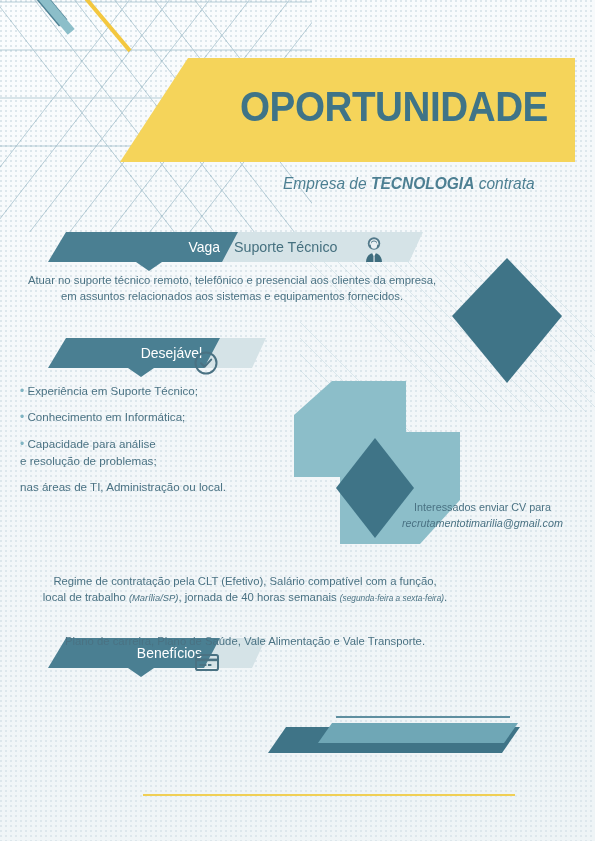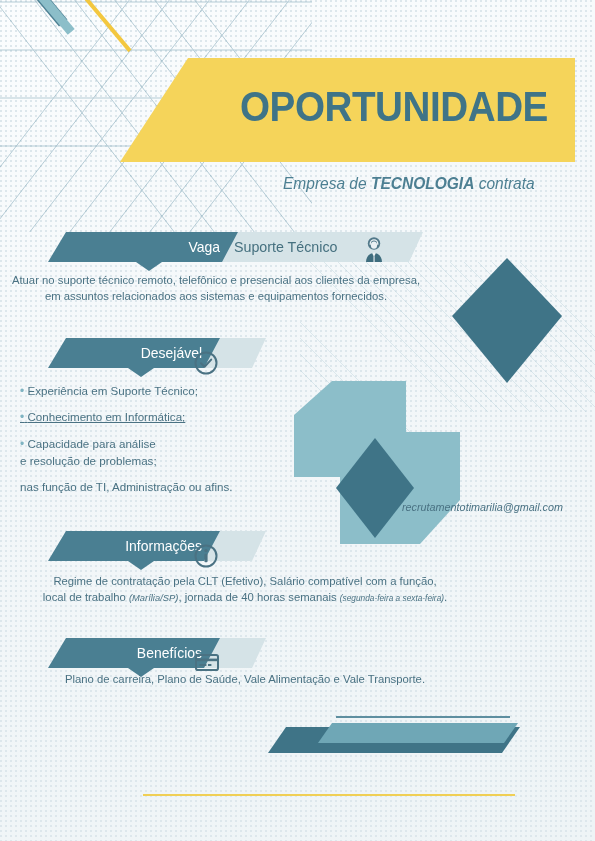--- a/index.html
+++ b/index.html
@@ -210,72 +210,62 @@
     <svg class="icon" style="left:313px;top:2px;width:26px;height:28px;" viewBox="0 0 26 28">
       <circle cx="13" cy="9.5" r="6.2" fill="#52798a"></circle>
       <path d="M13 5.2a4.4 4.4 0 0 1 4.4 4.4v1.2h-1.3V9.6A3.1 3.1 0 0 0 13 6.5a3.1 3.1 0 0 0-3.1 3.1v1.2H8.6V9.6A4.4 4.4 0 0 1 13 5.2z" fill="#eef4f6"></path>
       <ellipse cx="13" cy="11.2" rx="3.1" ry="3.6" fill="#eaf1f4"></ellipse>
       <path d="M5 28c0-5.2 3.6-9 8-9s8 3.8 8 9z" fill="#3f6d7e"></path>
       <path d="M11.2 19.2 13 23l1.8-3.8L13 18.4z" fill="#eef4f6"></path>
       <rect x="12.5" y="22.4" width="1.1" height="5.6" fill="#eef4f6"></rect>
     </svg>
   </div>
 
-  <div class="body-text" style="left:6px;top:272px;width:420px;">
+  <div class="body-text" style="left:22px;top:272px;width:420px;">
     <div>Atuar no suporte técnico remoto, telefônico e presencial aos clientes da empresa,</div>
     <div>em assuntos relacionados aos sistemas e equipamentos fornecidos.</div>
   </div>
 
   <div class="sec" style="left:48px;top:338px;width:300px;height:42px;">
     <div class="band-light" style="left:150px;width:68px;"></div>
     <div class="band-dark" style="width:172px;"></div>
     <div class="band-tail" style="left:80px;"></div>
     <div class="band-dark-label" style="left:30px;width:124px;text-align:right;">Desejável</div>
     <svg class="icon" style="left:145px;top:12px;width:26px;height:26px;" viewBox="0 0 26 26">
       <circle cx="13" cy="13" r="10.5" fill="none" stroke="#4a7283" stroke-width="2"></circle>
       <path d="M8 13.2 11.6 16.8 18.2 9.6" fill="none" stroke="#4a7283" stroke-width="2" stroke-linecap="round" stroke-linejoin="round"></path>
     </svg>
   </div>
 
   <div class="bullets" style="left:20px;top:383px;width:290px;">
     <div class="bullet-line" style="margin-bottom:9px;">
       <span class="dot">•</span>
       <span>Experiência em Suporte Técnico;</span>
     </div>
-    <div class="bullet-line" style="margin-bottom:9px;text-decoration:underline;">
+    <div class="bullet-line" style="margin-bottom:9px;">
       <span class="dot">•</span>
       <span>Conhecimento em Informática;</span>
     </div>
     <div class="bullet-line">
       <span class="dot">•</span>
       <span>Capacidade para análise</span>
     </div>
     <div class="bullet-line" style="margin-bottom:9px;">
       <span>e resolução de problemas;</span>
     </div>
     <div class="bullet-line">
-      <span>nas função de TI, Administração ou afins.</span>
+      <span>nas áreas de TI, Administração ou local.</span>
     </div>
   </div>
 
   <div class="cv-block" style="left:380px;top:500px;width:205px;">
+    <div>Interessados enviar CV para</div>
     <div class="mail">recrutamentotimarilia@gmail.com</div>
   </div>
 
-  <div class="sec" style="left:48px;top:531px;width:300px;height:42px;">
-    <div class="band-light" style="left:150px;width:68px;"></div>
-    <div class="band-dark" style="width:172px;"></div>
-    <div class="band-tail" style="left:80px;"></div>
-    <div class="band-dark-label" style="left:26px;width:128px;text-align:right;">Informações</div>
-    <svg class="icon" style="left:145px;top:12px;width:26px;height:26px;" viewBox="0 0 26 26">
-      <circle cx="13" cy="13" r="10.5" fill="none" stroke="#4a7283" stroke-width="2"></circle>
-      <circle cx="13" cy="7.6" r="1.7" fill="#4a7283"></circle>
-      <rect x="11.4" y="10.8" width="3.2" height="8.4" rx="1.2" fill="#4a7283"></rect>
-    </svg>
-  </div>
 
   <div class="body-text" style="left:35px;top:573px;width:420px;">
     <div>Regime de contratação pela CLT (Efetivo), Salário compatível com a função,</div>
     <div>
       <span>local de trabalho </span><span class="mid-ital">(Marília/SP)</span><span>, jornada de 40 horas semanais </span><span class="small-ital">(segunda-feira a sexta-feira)</span><span>.</span>
     </div>
   </div>
 
   <div class="sec" style="left:48px;top:638px;width:300px;height:42px;">
     <div class="band-light" style="left:150px;width:68px;"></div>
@@ -283,21 +273,21 @@
     <div class="band-tail" style="left:80px;"></div>
     <div class="band-dark-label" style="left:28px;width:126px;text-align:right;">Benefícios</div>
     <svg class="icon" style="left:146px;top:14px;width:26px;height:20px;" viewBox="0 0 26 20">
       <rect x="2" y="3" width="22" height="15" rx="1.8" fill="none" stroke="#4a7283" stroke-width="2"></rect>
       <rect x="2" y="6.6" width="22" height="2.6" fill="#4a7283"></rect>
       <rect x="5.4" y="12" width="7" height="2" fill="#4a7283"></rect>
       <rect x="14" y="12" width="3.4" height="2" fill="#4a7283"></rect>
     </svg>
   </div>
 
-  <div class="body-text" style="left:35px;top:671px;width:420px;">Plano de carreira, Plano de Saúde, Vale Alimentação e Vale Transporte.</div>
+  <div class="body-text" style="left:35px;top:633px;width:420px;">Plano de carreira, Plano de Saúde, Vale Alimentação e Vale Transporte.</div>
 
   <div class="foot-line-thin" style="left:336px;top:716px;width:174px;"></div>
 
   <svg class="foot-bar" style="left:268px;top:727px;width:252px;height:26px;" viewBox="0 0 252 26">
     <polygon points="18,0 252,0 234,26 0,26" fill="#3f7487"></polygon>
   </svg>
   <svg class="foot-bar" style="left:318px;top:723px;width:200px;height:20px;" viewBox="0 0 200 20">
     <polygon points="14,0 200,0 186,20 0,20" fill="#6fa7b6"></polygon>
   </svg>
   <div class="foot-yellow" style="left:143px;top:794px;width:372px;"></div>

